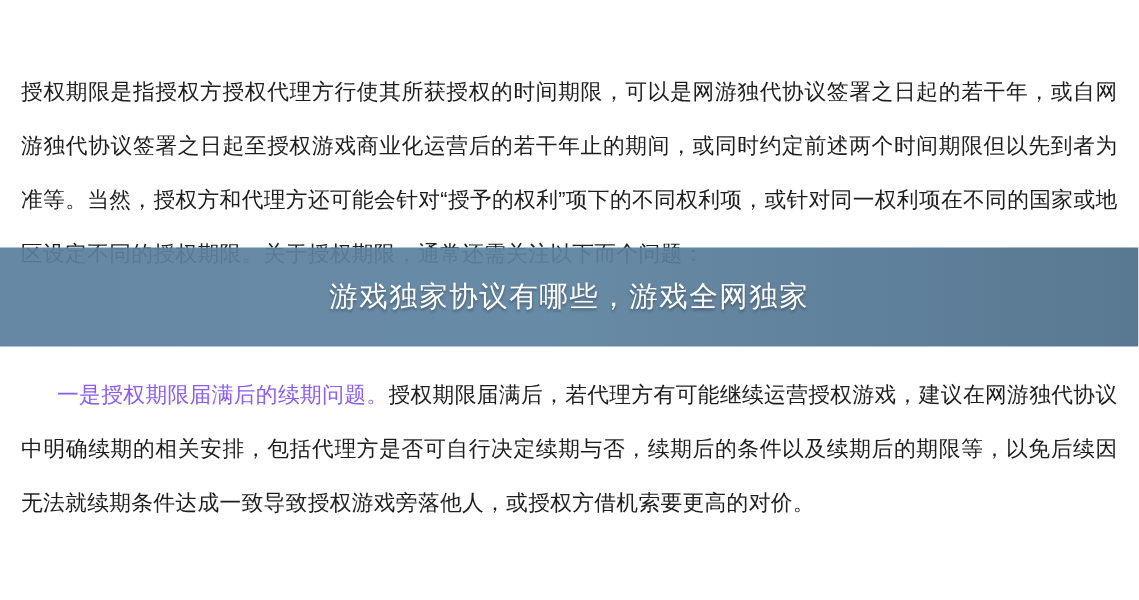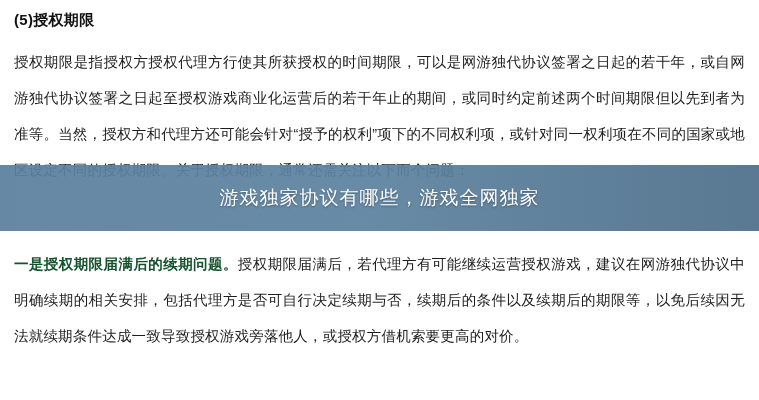--- a/index.html
+++ b/index.html
@@ -32,22 +32,23 @@
   .body-text {
     font-size: 14.5px;
     line-height: 36px;
     color: #1d1d1d;
     text-align: justify;
     text-justify: inter-ideograph;
     margin: 0;
     letter-spacing: 0.2px;
   }
   .lead {
-    font-weight: bold;
-    color: #14532d;
+    font-weight: normal;
+    color: #8b5cf6;
+    margin-left: 24px;
   }
   .band {
     position: absolute;
     left: 0;
     top: 165px;
     width: 759px;
     height: 66px;
     background: linear-gradient(90deg, #5b7f9e 0%, #5c829f 48%, #4d6e8a 100%);
     opacity: 0.93;
   }
@@ -80,21 +81,20 @@
     left: 14px;
     right: 14px;
     top: 246px;
   }
 </style>
 </head>
 <body>
 
 <div class="page">
 
-  <h1 class="section-title">(5)授权期限</h1>
 
   <div class="block-1">
     <p class="body-text">授权期限是指授权方授权代理方行使其所获授权的时间期限，可以是网游独代协议签署之日起的若干年，或自网游独代协议签署之日起至授权游戏商业化运营后的若干年止的期间，或同时约定前述两个时间期限但以先到者为准等。当然，授权方和代理方还可能会针对“授予的权利”项下的不同权利项，或针对同一权利项在不同的国家或地区设定不同的授权期限。关于授权期限，通常还需关注以下而个问题：</p>
   </div>
 
   <div class="block-2">
     <p class="body-text"><span class="lead">一是授权期限届满后的续期问题。</span><span>授权期限届满后，若代理方有可能继续运营授权游戏，建议在网游独代协议中明确续期的相关安排，包括代理方是否可自行决定续期与否，续期后的条件以及续期后的期限等，以免后续因无法就续期条件达成一致导致授权游戏旁落他人，或授权方借机索要更高的对价。</span></p>
   </div>
 
   <div class="band"></div>

